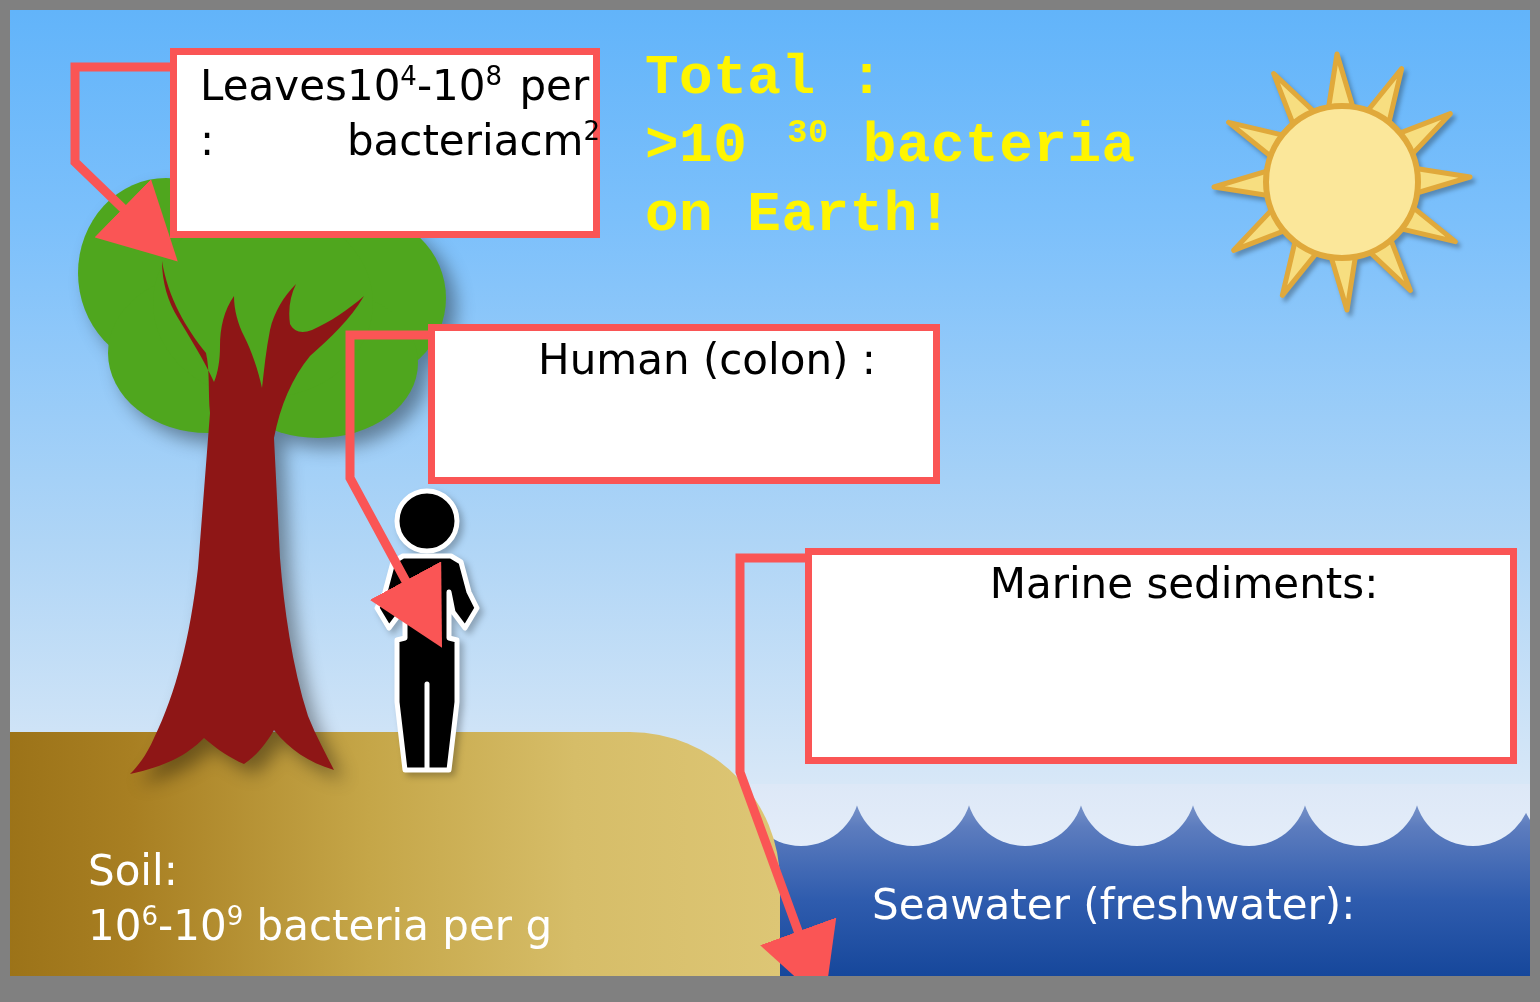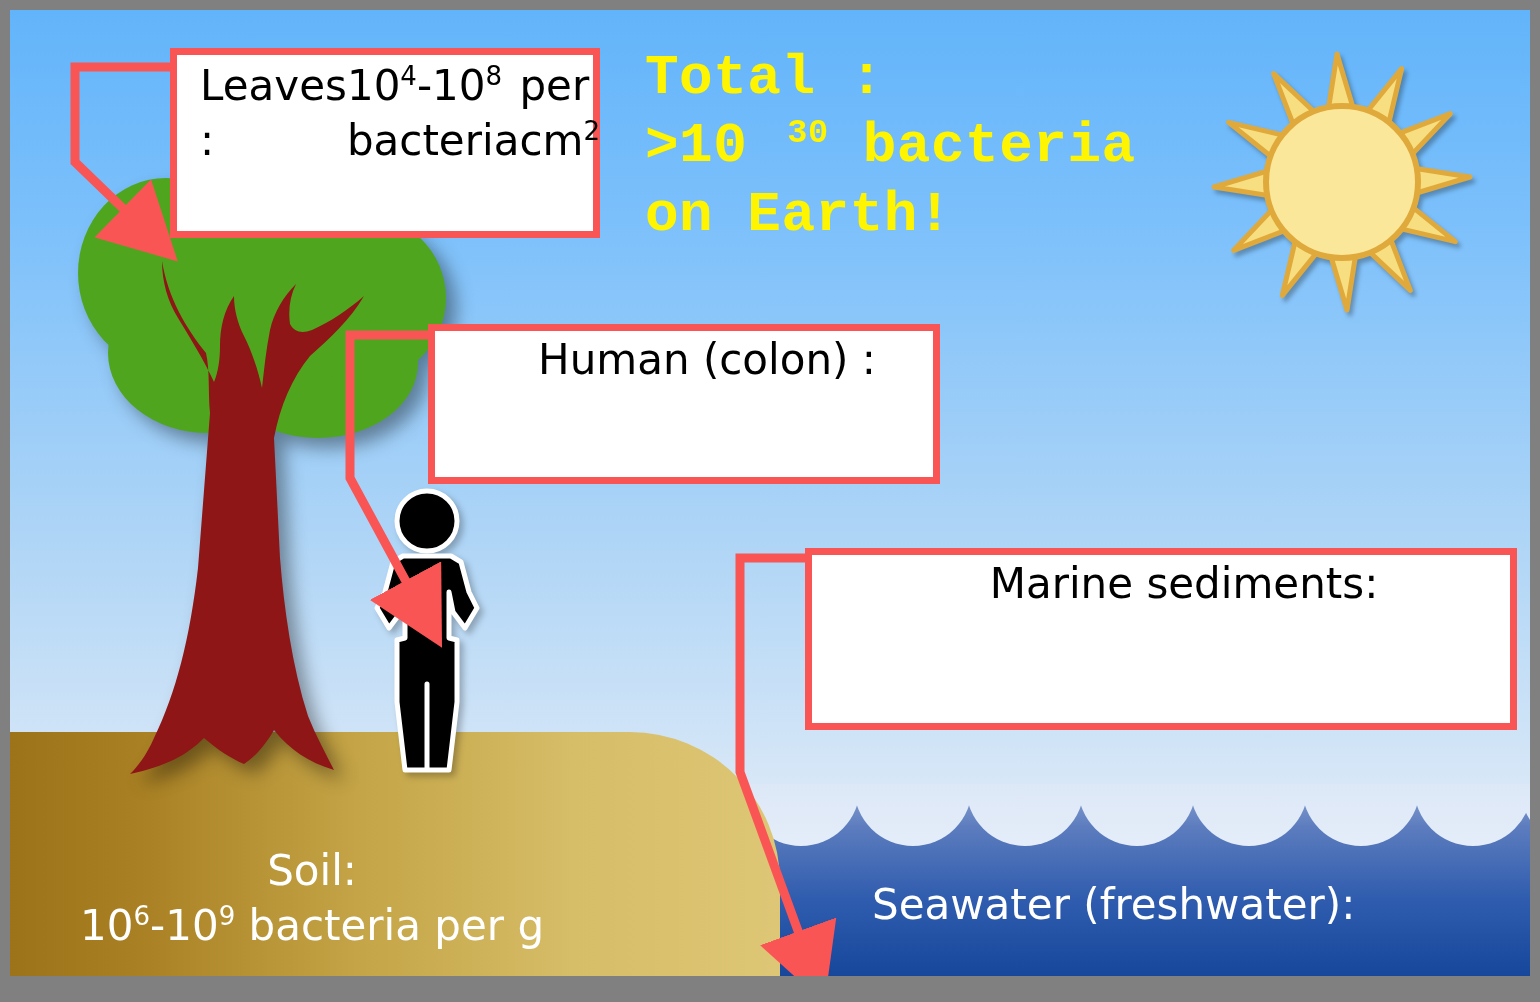--- a/index.html
+++ b/index.html
@@ -67,21 +67,21 @@
     border:7px solid #FA5555;
     color:#000;
     line-height:1.30;
     white-space:pre-line;
     font-size:41px;
     display:flex; flex-direction:row; justify-content:center;
   }
   .callout .line{ display:block; }
   #box-leaves{ left:160px; top:38px; width:430px; height:190px; padding:4px 0 8px 30px; font-size:42px; }
   #box-human{ left:418px; top:314px; width:512px; height:160px; padding:2px 0 16px 46px; font-size:42px; }
-  #box-marine{ left:795px; top:538px; width:712px; height:182px; padding:2px 0 6px 46px; font-size:42px; }
+  #box-marine{ left:795px; top:538px; width:712px; height:216px; padding:2px 0 6px 46px; font-size:42px; }
 
   sup{ font-size:.62em; vertical-align:super; line-height:0; }
 
   
   #title{
     position:absolute; left:635px; top:34px; width:520px;
     color:#FFF500;
     font-weight:bold;
     font-size:56px;
     line-height:1.22;
@@ -90,21 +90,21 @@
   }
   #title sup{ font-size:.60em;margin-left:40px; }
 
   
   .ground-label{
     position:absolute;
     color:#ffffff;
     font-size:42px;
     line-height:1.30;
   }
-  #label-soil{ left:70px; top:834px;text-align:center; }
+  #label-soil{ left:78px; top:834px; }
   #label-sea{ left:862px; top:868px; }
 </style>
 </head>
 <body>
 
 <div id="frame">
   <div id="scene">
 
     <div id="sky"></div>
 

